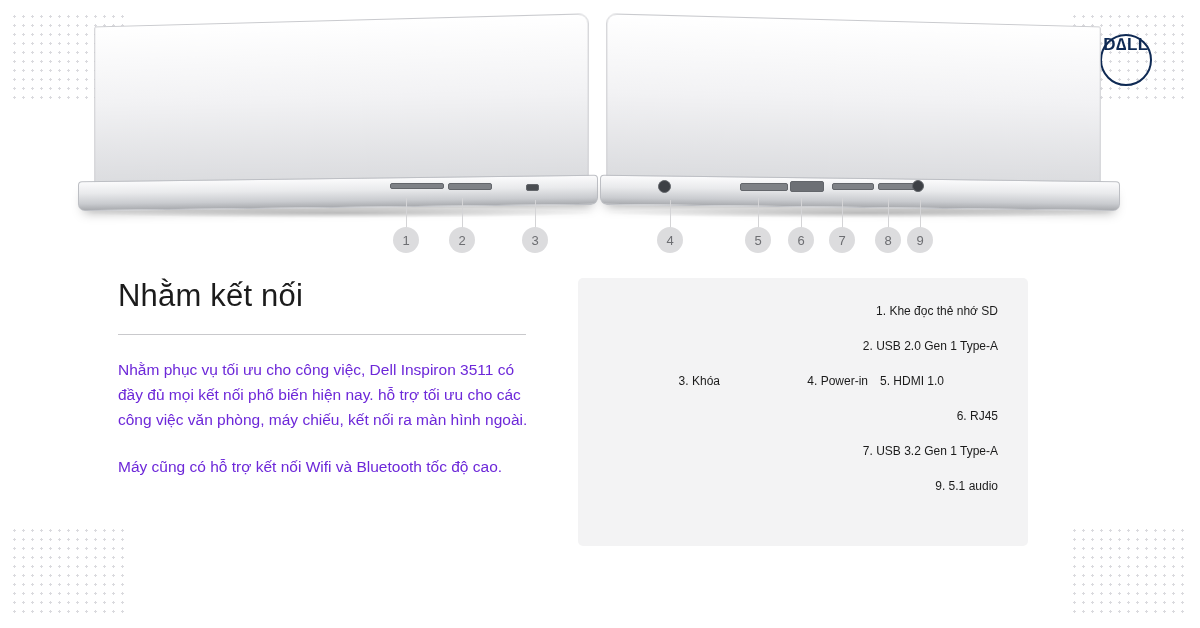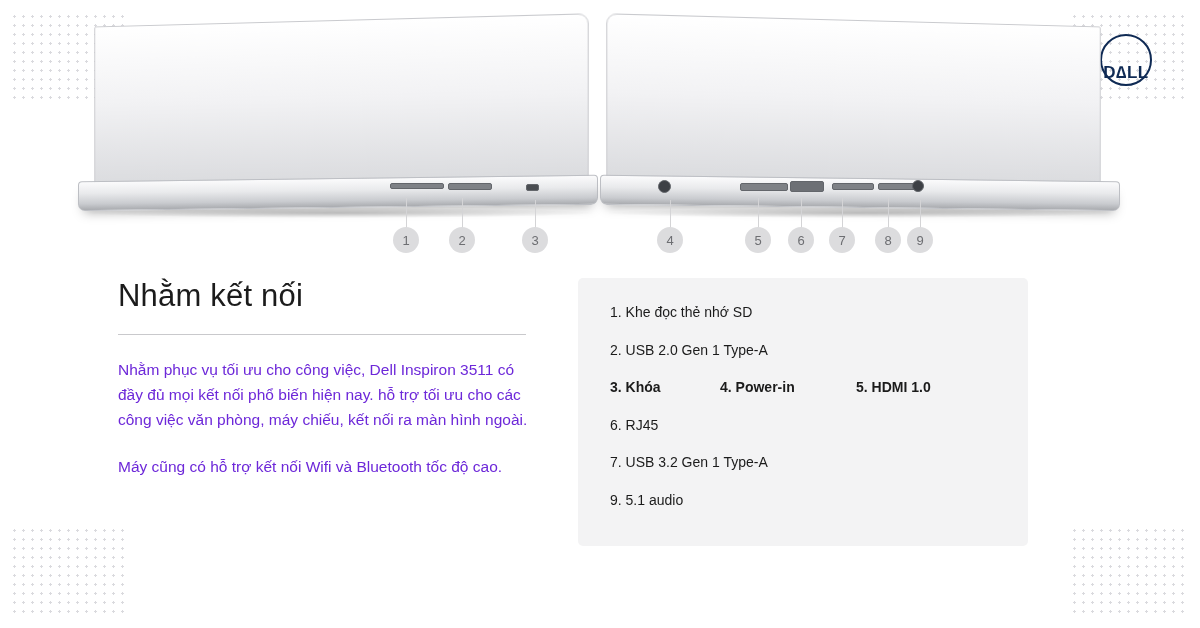--- a/index.html
+++ b/index.html
@@ -50,21 +50,21 @@
     font-weight: 700; font-size: 16.5px; letter-spacing: 1.2px; color: #1b1b1b;
   }
   .kl-text .t2 {
     margin-top: 4px;
     font-weight: 700; font-size: 11px; letter-spacing: 4px; color: #1b1b1b;
     border-top: 1.5px solid #1b1b1b; padding-top: 3px; text-align: center;
   }
   .dell-logo {
     width: 52px; height: 52px; border-radius: 50%;
     border: 2px solid #0f2a54;
-    display: flex; align-items: flex-end; justify-content: center;
+    display: flex; align-items: flex-start; justify-content: center;
     color: #0f2a54; font-weight: 700; font-size: 17px; letter-spacing: .5px;
   }
   .dell-logo span { transform: translateY(-1px); }
 
   
   .hero {
     position: absolute;
     top: 20px; left: 0; width: 1200px; height: 230px;
   }
   .laptop { position: absolute; }
@@ -128,26 +128,26 @@
   .para + .para { margin-top: 22px; }
 
   .card {
     position: absolute; left: 578px; top: 0;
     width: 450px; min-height: 268px;
     background: #f3f3f4; border-radius: 5px;
     padding: 26px 30px 22px 32px;
   }
   .plist { list-style: none; }
   .plist li {
-    font-size: 14px; color: #1b1b1b; line-height: 1.25;
-    margin-bottom: 20px; white-space: nowrap;
+    font-size: 12px; color: #1b1b1b; line-height: 1.25;
+    margin-bottom: 20px; white-space: nowrap; text-align: right;
   }
   .plist li:last-child { margin-bottom: 0; }
   .plist .num { color: #1b1b1b; }
-  .inline-row { display: flex; gap: 0; font-weight: bold; }
+  .inline-row { display: flex; gap: 12px; }
   .inline-row .cell { display: inline-block; }
   .cell.c1 { width: 110px; }
   .cell.c2 { width: 136px; }
 </style>
 </head>
 <body>
 
 <div class="page">
 
   <div class="dots tl"></div>

